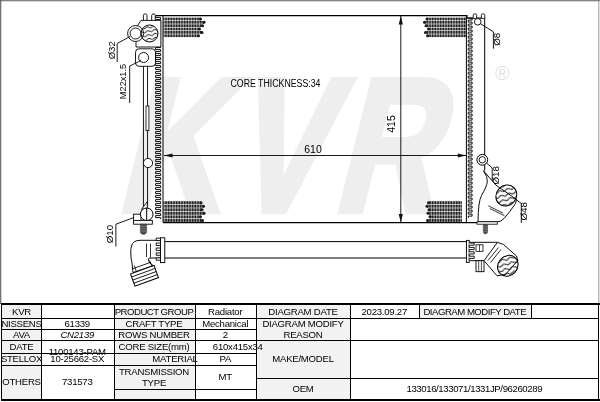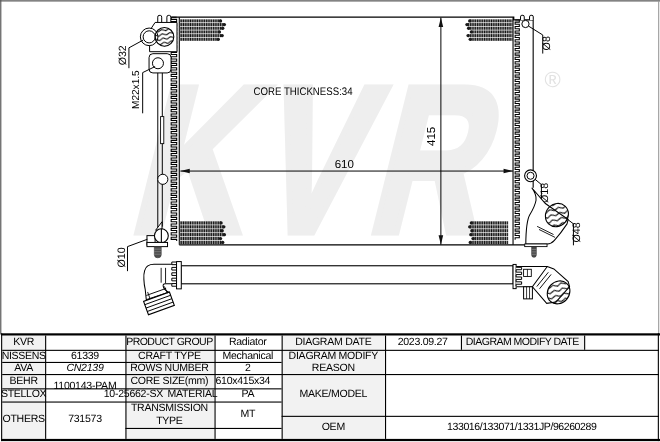--- a/index.html
+++ b/index.html
@@ -251,34 +251,34 @@
 <div style="position:absolute;left:113.5px;top:388.7px;width:142.5px;height:1px;background:#000"></div>
 <div style="position:absolute;left:256px;top:377.6px;width:342.6px;height:1px;background:#000"></div>
 
 
 <div class="c" style="left:2px;top:304.8px;width:39px;height:12.899999999999977px;">KVR</div>
 
 <div class="c" style="left:2px;top:317.7px;width:39px;height:11.100000000000023px;letter-spacing:-0.3px;">NISSENS</div>
 
 <div class="c" style="left:2px;top:328.8px;width:39px;height:11.5px;">AVA</div>
 
-<div class="c" style="left:2px;top:340.3px;width:39px;height:12.5px;">BEHR</div>
+<div class="c" style="left:2px;top:340.3px;width:39px;height:12.5px;">DATE</div>
 
 <div class="c" style="left:2px;top:352.8px;width:39px;height:11.899999999999977px;letter-spacing:-0.3px;">STELLOX</div>
 
 <div class="c" style="left:2px;top:364.7px;width:39px;height:34.5px;">OTHERS</div>
 
 
 <div class="c" style="left:41px;top:304.8px;width:72.5px;height:12.899999999999977px;margin-top:40px;">1100143-PAM</div>
 
 <div class="c" style="left:41px;top:317.7px;width:72.5px;height:11.100000000000023px;">61339</div>
 
 <div class="c" style="left:41px;top:328.8px;width:72.5px;height:11.5px;font-style:italic;">CN2139</div>
 
-<div class="c" style="left:41px;top:352.8px;width:72.5px;height:11.899999999999977px;padding-left:44px;">10-25662-SX</div>
+<div class="c" style="left:41px;top:352.8px;width:72.5px;height:11.899999999999977px;">10-25662-SX</div>
 
 <div class="c" style="left:41px;top:364.7px;width:72.5px;height:34.5px;">731573</div>
 
 
 <div class="c" style="left:113.5px;top:304.8px;width:81.0px;height:12.899999999999977px;letter-spacing:-0.5px;">PRODUCT GROUP</div>
 
 <div class="c" style="left:113.5px;top:317.7px;width:81.0px;height:11.100000000000023px;">CRAFT TYPE</div>
 
 <div class="c" style="left:113.5px;top:328.8px;width:81.0px;height:11.5px;">ROWS NUMBER</div>
 
@@ -290,21 +290,21 @@
 
 <div class="c" style="left:113.5px;top:402px;width:81.0px;height:10.5px;letter-spacing:-0.2px;">SUPPLEMENTARY</div>
 
 
 <div class="c" style="left:194.5px;top:304.8px;width:61.5px;height:12.899999999999977px;">Radiator</div>
 
 <div class="c" style="left:194.5px;top:317.7px;width:61.5px;height:11.100000000000023px;">Mechanical</div>
 
 <div class="c" style="left:194.5px;top:328.8px;width:61.5px;height:11.5px;">2</div>
 
-<div class="c" style="left:190px;top:340.3px;width:61.5px;height:12.5px;">610x415x34</div>
+<div class="c" style="left:207px;top:340.3px;width:61.5px;height:12.5px;">610x415x34</div>
 
 <div class="c" style="left:194.5px;top:352.8px;width:61.5px;height:11.899999999999977px;">PA</div>
 
 <div class="c" style="left:194.5px;top:364.7px;width:61.5px;height:24.0px;">MT</div>
 
 
 <div class="c" style="left:256px;top:304.8px;width:94px;height:12.899999999999977px;">DIAGRAM DATE</div>
 
 <div class="c" style="left:256px;top:317.7px;width:94px;height:22.600000000000023px;line-height:11px;">DIAGRAM MODIFY<br>REASON</div>
 

